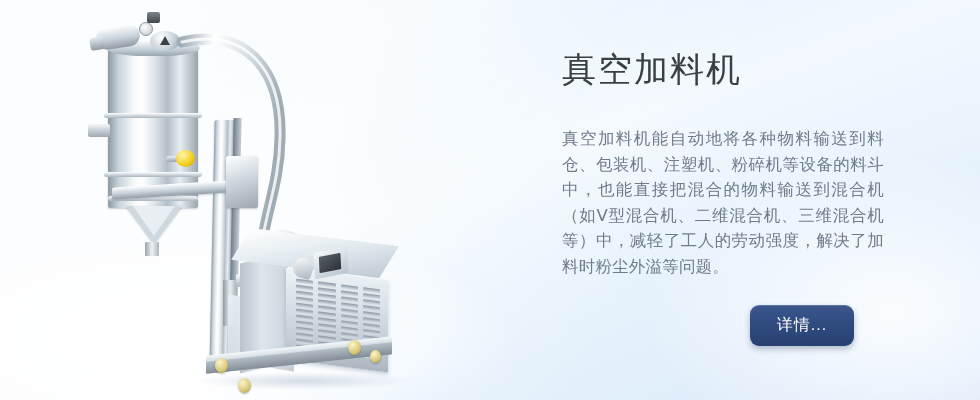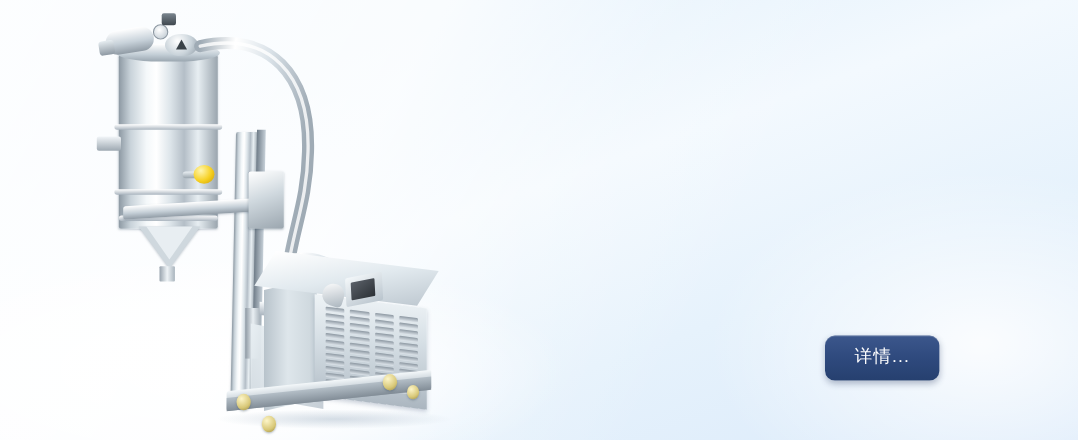--- a/index.html
+++ b/index.html
@@ -225,18 +225,20 @@
 
     <div class="base"></div>
     <div class="base2"></div>
     <div class="caster c1"></div>
     <div class="caster c2"></div>
     <div class="caster c3"></div>
     <div class="caster c4"></div>
   </div>
 
   <div class="content">
+    <div class="title">真空加料机</div>
+    <div class="desc">真空加料机能自动地将各种物料输送到料仓、包装机、注塑机、粉碎机等设备的料斗中，也能直接把混合的物料输送到混合机（如V型混合机、二维混合机、三维混合机等）中，减轻了工人的劳动强度，解决了加料时粉尘外溢等问题。</div>
     <div class="btn-wrap">
       <button class="btn">详情...</button>
     </div>
   </div>
 
 </div>
 
 </body></html>

